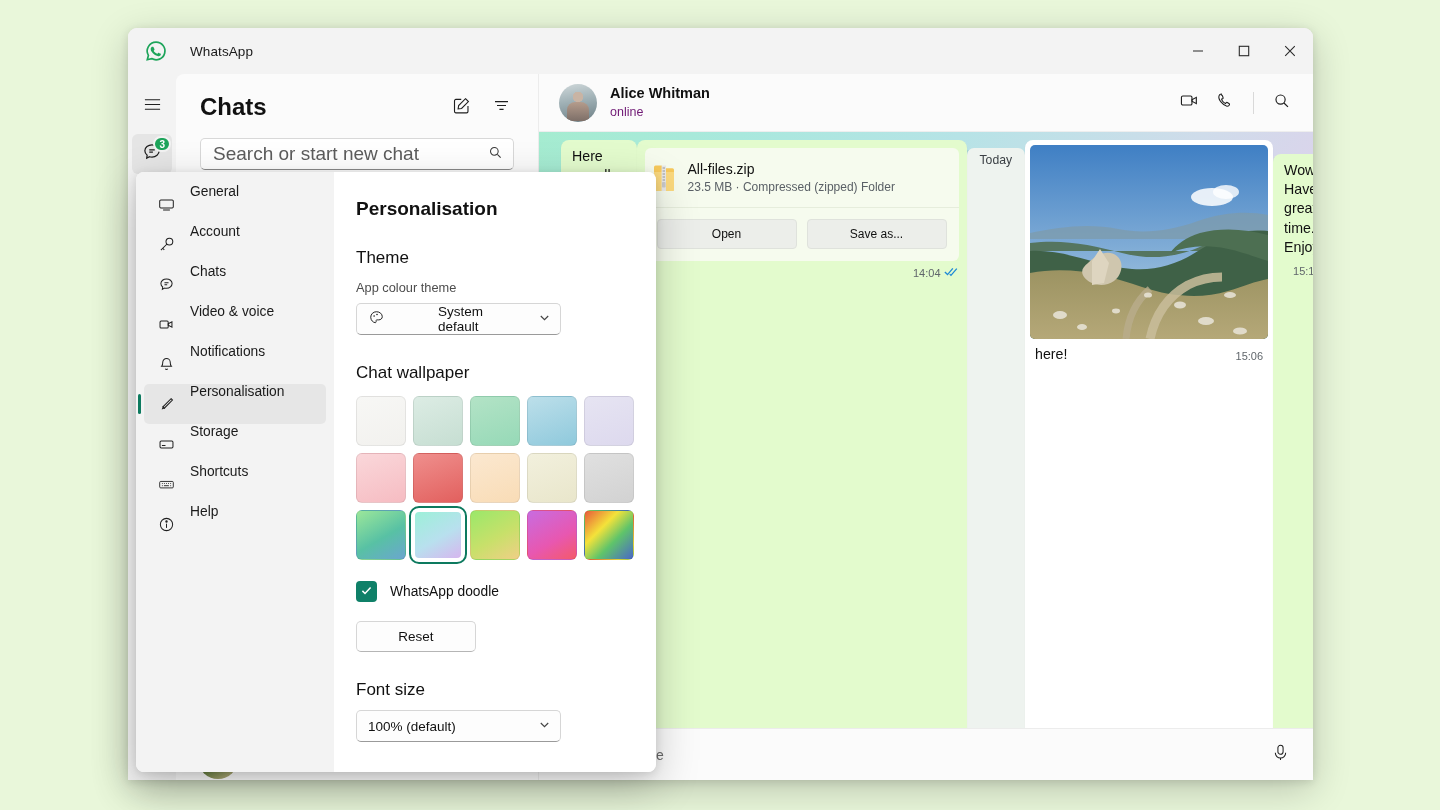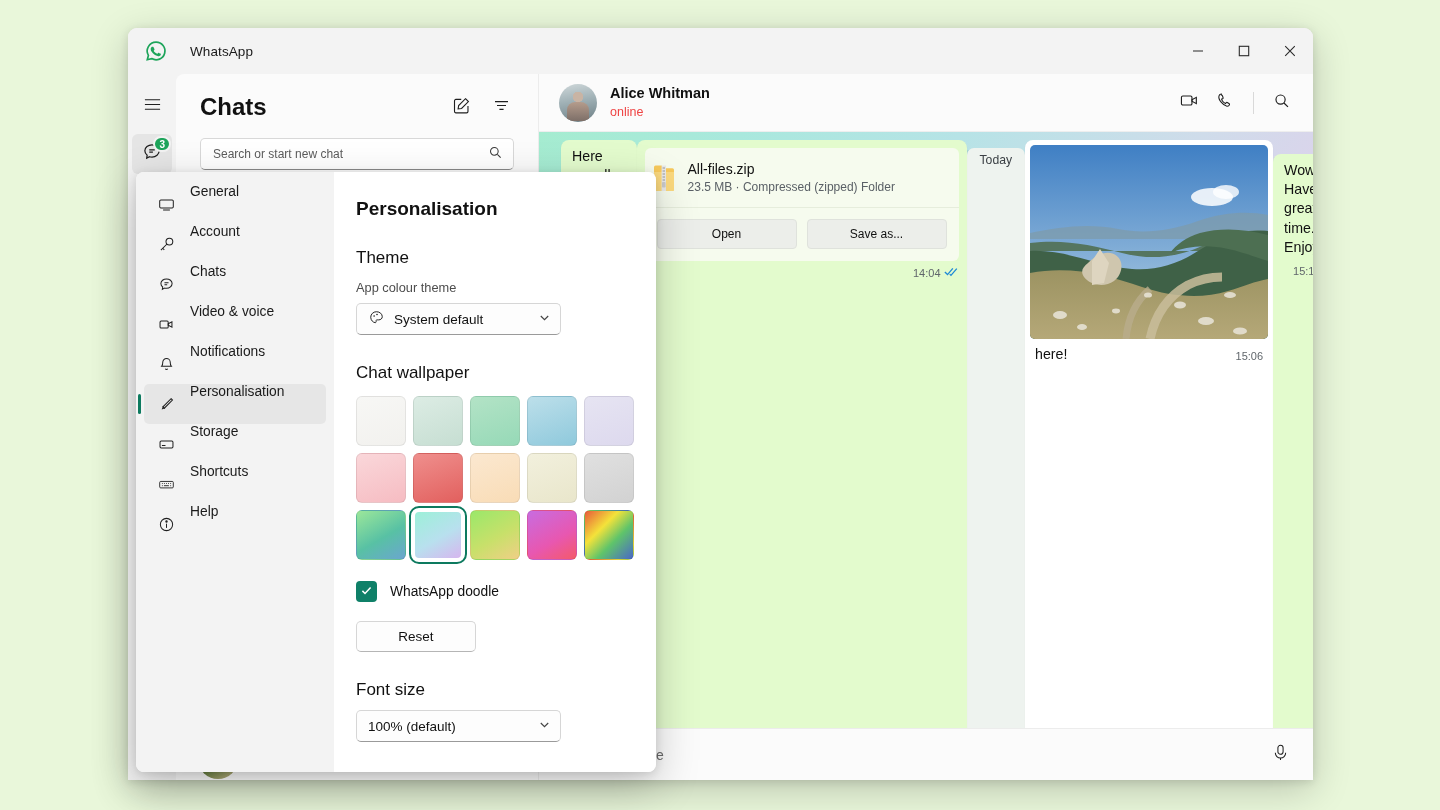--- a/index.html
+++ b/index.html
@@ -91,21 +91,21 @@
   .searchwrap { padding: 6px 24px 0 24px; }
   .searchbox {
     height: 32px; background: #fff;
     border: 1px solid #d8d8d8; border-bottom: 1.6px solid #8a8a8a;
     border-radius: 5px;
     display: flex; align-items: center;
     padding: 0 10px 0 12px;
   }
   .searchbox input {
     flex: 1; border: 0; outline: none; background: transparent;
-    font-family: inherit; font-size: 12px; color: #111;
+    font-family: inherit; font-size: 19px; color: #111;
   }
   .searchbox input::placeholder { color: #5c5c5c; }
 
   
   .chatrow {
     position: absolute; left: 0; bottom: -10px;
     width: 100%; height: 64px;
     display: flex; align-items: center; padding: 0 18px 0 22px;
     border-top: 1px solid #efefef;
   }
@@ -137,21 +137,21 @@
       linear-gradient(170deg,#cfd8da 0%, #9fb0b5 45%, #6c7e84 100%);
     flex: none; position: relative; overflow: hidden;
   }
   .avatar::after {
     content:""; position:absolute; left:22%; top:48%;
     width:56%; height:52%; border-radius:40% 40% 10% 10%;
     background: linear-gradient(180deg,#b59c8c,#7d6f68);
   }
   .convo-who { margin-left: 13px; line-height: 1.35; }
   .convo-name { font-size: 14.5px; font-weight: bold; color: #111; }
-  .convo-status { font-size: 12.5px; color: #ef4444; }
+  .convo-status { font-size: 12.5px; color: #701a75; }
   .convo-actions { margin-left: auto; display: flex; align-items: center; gap: 2px; }
   .vsep { width: 1px; height: 22px; background: #d9d9d9; margin: 0 9px; }
 
   
   .wallpaper {
     position: absolute; left: 0; top: 58px;
     width: 774px; height: 648px;
     background: linear-gradient(128deg,
       #a5ecd0 0%, #a9e8dd 16%, #b6e3e6 33%,
       #cfdcea 52%, #e2cfec 70%, #ecc3e6 85%, #f0bde0 100%);
@@ -278,21 +278,21 @@
   .set-h1 { font-size: 19px; font-weight: bold; color: #111; }
   .set-h2 { font-size: 17px; color: #111; margin-top: 28px; }
   .set-sub { font-size: 12.8px; color: #4d4d4d; margin-top: 12px; }
 
   .dropdown {
     margin-top: 8px; width: 205px; height: 32px;
     background: #fdfdfd; border: 1px solid #d6d6d6;
     border-bottom-color: #9a9a9a;
     border-radius: 5px;
     display: flex; align-items: center; padding: 0 9px 0 11px;
-    font-size: 13.5px; color: #111;
+    font-size: 13.5px; color: #111; gap: 44px;
   }
   .dd-label { margin-left: 9px; }
   .dd-chev { margin-left: auto; color: #444; }
 
   .swatches {
     margin-top: 13px;
     display: grid; grid-template-columns: repeat(5, 50px);
     gap: 7px;
   }
   .sw {

